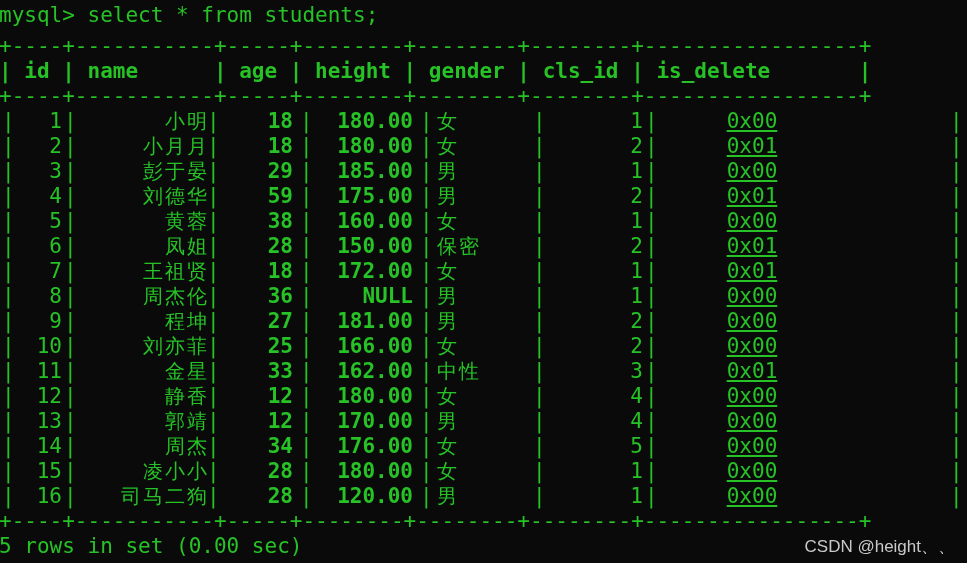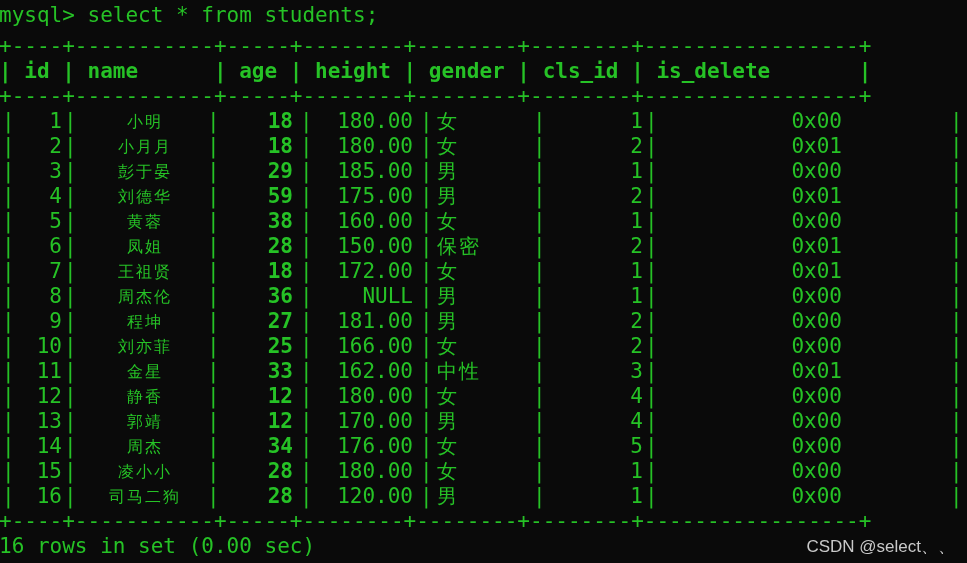--- a/index.html
+++ b/index.html
@@ -58,26 +58,26 @@
   .bar {
     position: absolute;
     top: 0;
     height: 25px;
     line-height: 25px;
     color: #26c226;
     font-family: "DejaVu Sans Mono", "Liberation Mono", monospace;
     font-size: 21px;
   }
   .c-id    { left: 7px;   width: 55px; text-align: right; }
-  .c-name  { left: 81px;  width: 128px; text-align: center; font-family: "DejaVu Sans", "Liberation Sans", sans-serif; font-size: 16px; letter-spacing: 2px; }
+  .c-name  { left: 81px;  width: 128px; text-align: right; font-family: "DejaVu Sans", "Liberation Sans", sans-serif; font-size: 20px; letter-spacing: 2px; }
   .c-age   { left: 218px; width: 75px;  text-align: right; font-weight: bold; }
-  .c-height{ left: 311px; width: 102px; text-align: right; }
+  .c-height{ left: 311px; width: 102px; text-align: right; font-weight: bold; }
   .c-gender{ left: 437px; width: 95px;  text-align: left; font-family: "DejaVu Sans", "Liberation Sans", sans-serif; font-size: 20px; letter-spacing: 2px; }
   .c-cls   { left: 548px; width: 95px;  text-align: right; }
-  .c-del   { left: 662px; width: 180px; text-align: right; }
+  .c-del   { left: 662px; width: 180px; text-align: center; text-decoration: underline; }
 
   .b0 { left: 2px; }
   .b1 { left: 64px; }
   .b2 { left: 207px; }
   .b3 { left: 300px; }
   .b4 { left: 420px; }
   .b5 { left: 533px; }
   .b6 { left: 645px; }
   .b7 { left: 950px; }
 
@@ -120,17 +120,17 @@
       <div class="row" style="top: 359px;"><span class="bar b0">|</span><span class="bar b1">|</span><span class="bar b2">|</span><span class="bar b3">|</span><span class="bar b4">|</span><span class="bar b5">|</span><span class="bar b6">|</span><span class="bar b7">|</span><span class="cell c-id">11</span><span class="cell c-name">金星</span><span class="cell c-age">33</span><span class="cell c-height">162.00</span><span class="cell c-gender">中性</span><span class="cell c-cls">3</span><span class="cell c-del">0x01</span></div>
       <div class="row" style="top: 384px;"><span class="bar b0">|</span><span class="bar b1">|</span><span class="bar b2">|</span><span class="bar b3">|</span><span class="bar b4">|</span><span class="bar b5">|</span><span class="bar b6">|</span><span class="bar b7">|</span><span class="cell c-id">12</span><span class="cell c-name">静香</span><span class="cell c-age">12</span><span class="cell c-height">180.00</span><span class="cell c-gender">女</span><span class="cell c-cls">4</span><span class="cell c-del">0x00</span></div>
       <div class="row" style="top: 409px;"><span class="bar b0">|</span><span class="bar b1">|</span><span class="bar b2">|</span><span class="bar b3">|</span><span class="bar b4">|</span><span class="bar b5">|</span><span class="bar b6">|</span><span class="bar b7">|</span><span class="cell c-id">13</span><span class="cell c-name">郭靖</span><span class="cell c-age">12</span><span class="cell c-height">170.00</span><span class="cell c-gender">男</span><span class="cell c-cls">4</span><span class="cell c-del">0x00</span></div>
       <div class="row" style="top: 434px;"><span class="bar b0">|</span><span class="bar b1">|</span><span class="bar b2">|</span><span class="bar b3">|</span><span class="bar b4">|</span><span class="bar b5">|</span><span class="bar b6">|</span><span class="bar b7">|</span><span class="cell c-id">14</span><span class="cell c-name">周杰</span><span class="cell c-age">34</span><span class="cell c-height">176.00</span><span class="cell c-gender">女</span><span class="cell c-cls">5</span><span class="cell c-del">0x00</span></div>
       <div class="row" style="top: 459px;"><span class="bar b0">|</span><span class="bar b1">|</span><span class="bar b2">|</span><span class="bar b3">|</span><span class="bar b4">|</span><span class="bar b5">|</span><span class="bar b6">|</span><span class="bar b7">|</span><span class="cell c-id">15</span><span class="cell c-name">凌小小</span><span class="cell c-age">28</span><span class="cell c-height">180.00</span><span class="cell c-gender">女</span><span class="cell c-cls">1</span><span class="cell c-del">0x00</span></div>
       <div class="row" style="top: 484px;"><span class="bar b0">|</span><span class="bar b1">|</span><span class="bar b2">|</span><span class="bar b3">|</span><span class="bar b4">|</span><span class="bar b5">|</span><span class="bar b6">|</span><span class="bar b7">|</span><span class="cell c-id">16</span><span class="cell c-name">司马二狗</span><span class="cell c-age">28</span><span class="cell c-height">120.00</span><span class="cell c-gender">男</span><span class="cell c-cls">1</span><span class="cell c-del">0x00</span></div>
     </div>
 
   <div class="term-line rule rule-2">+----+-----------+-----+--------+--------+--------+-----------------+</div>
 
-  <div class="term-line" id="footer-line">16 rows in set (0.00 sec)</div>
+  <div class="term-line" id="footer-line">5 rows in set (0.00 sec)</div>
 
-  <div id="watermark">CSDN @select、、</div>
+  <div id="watermark">CSDN @height、、</div>
 
 </div>
 
 </body></html>

